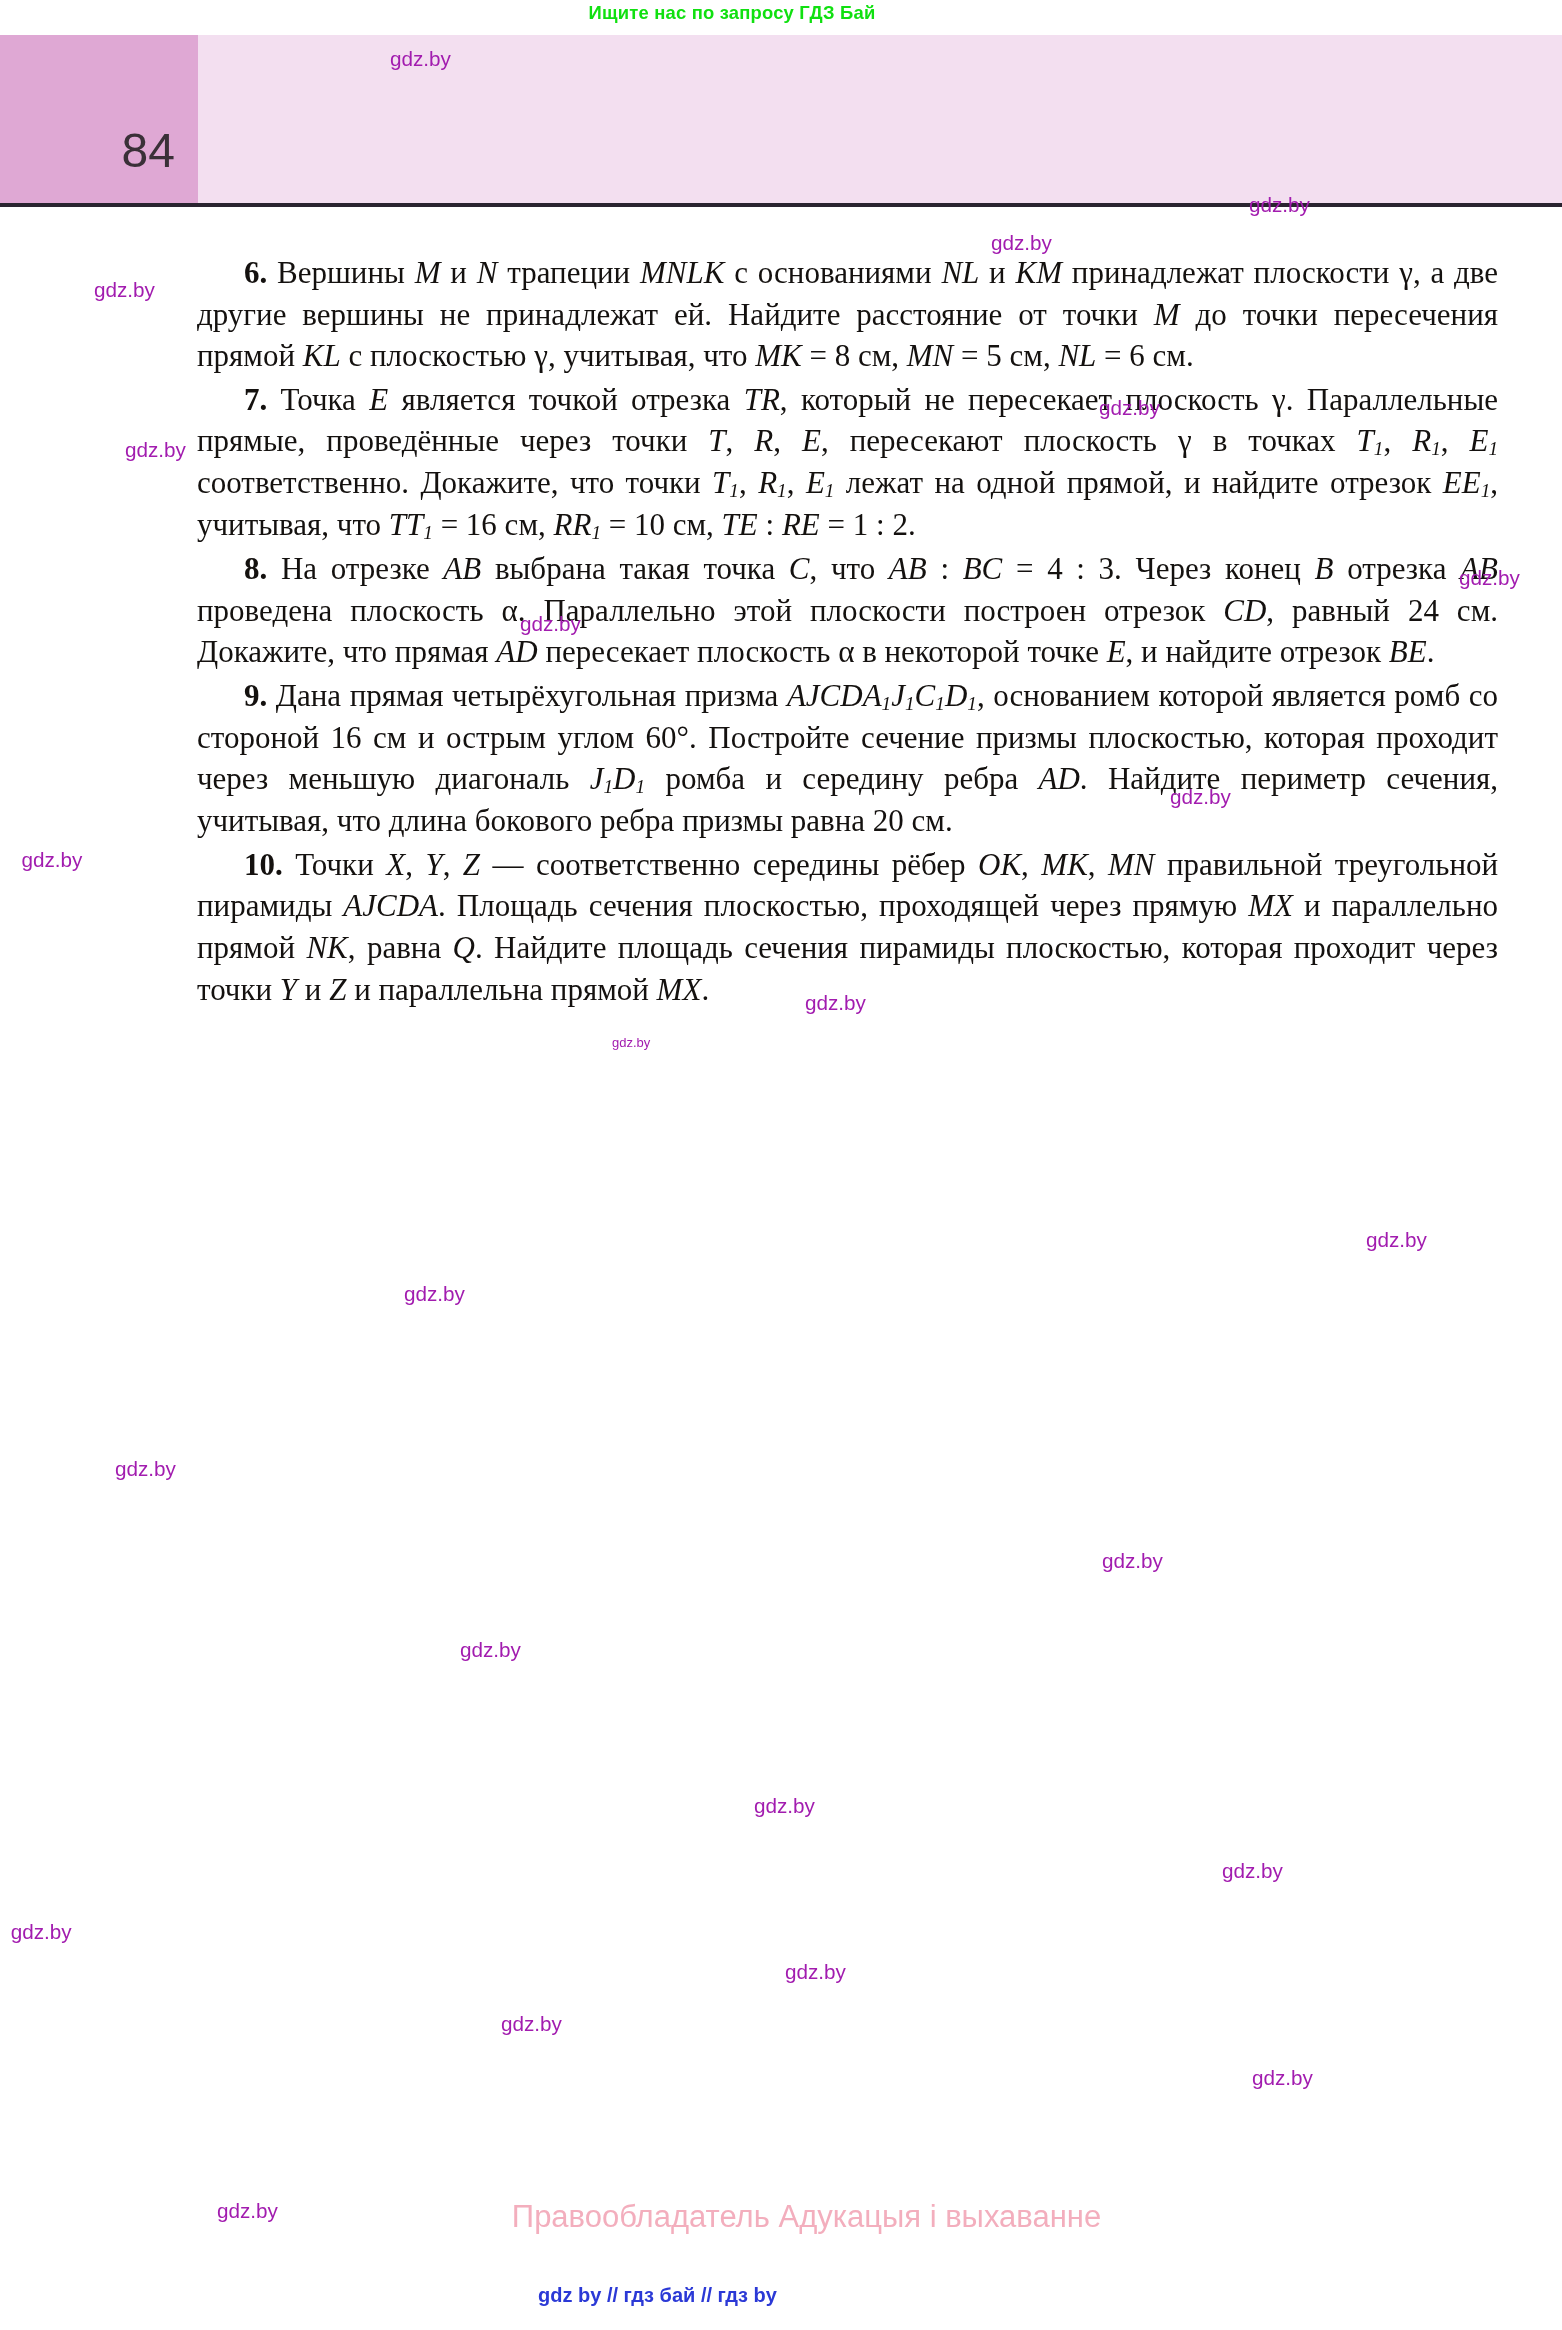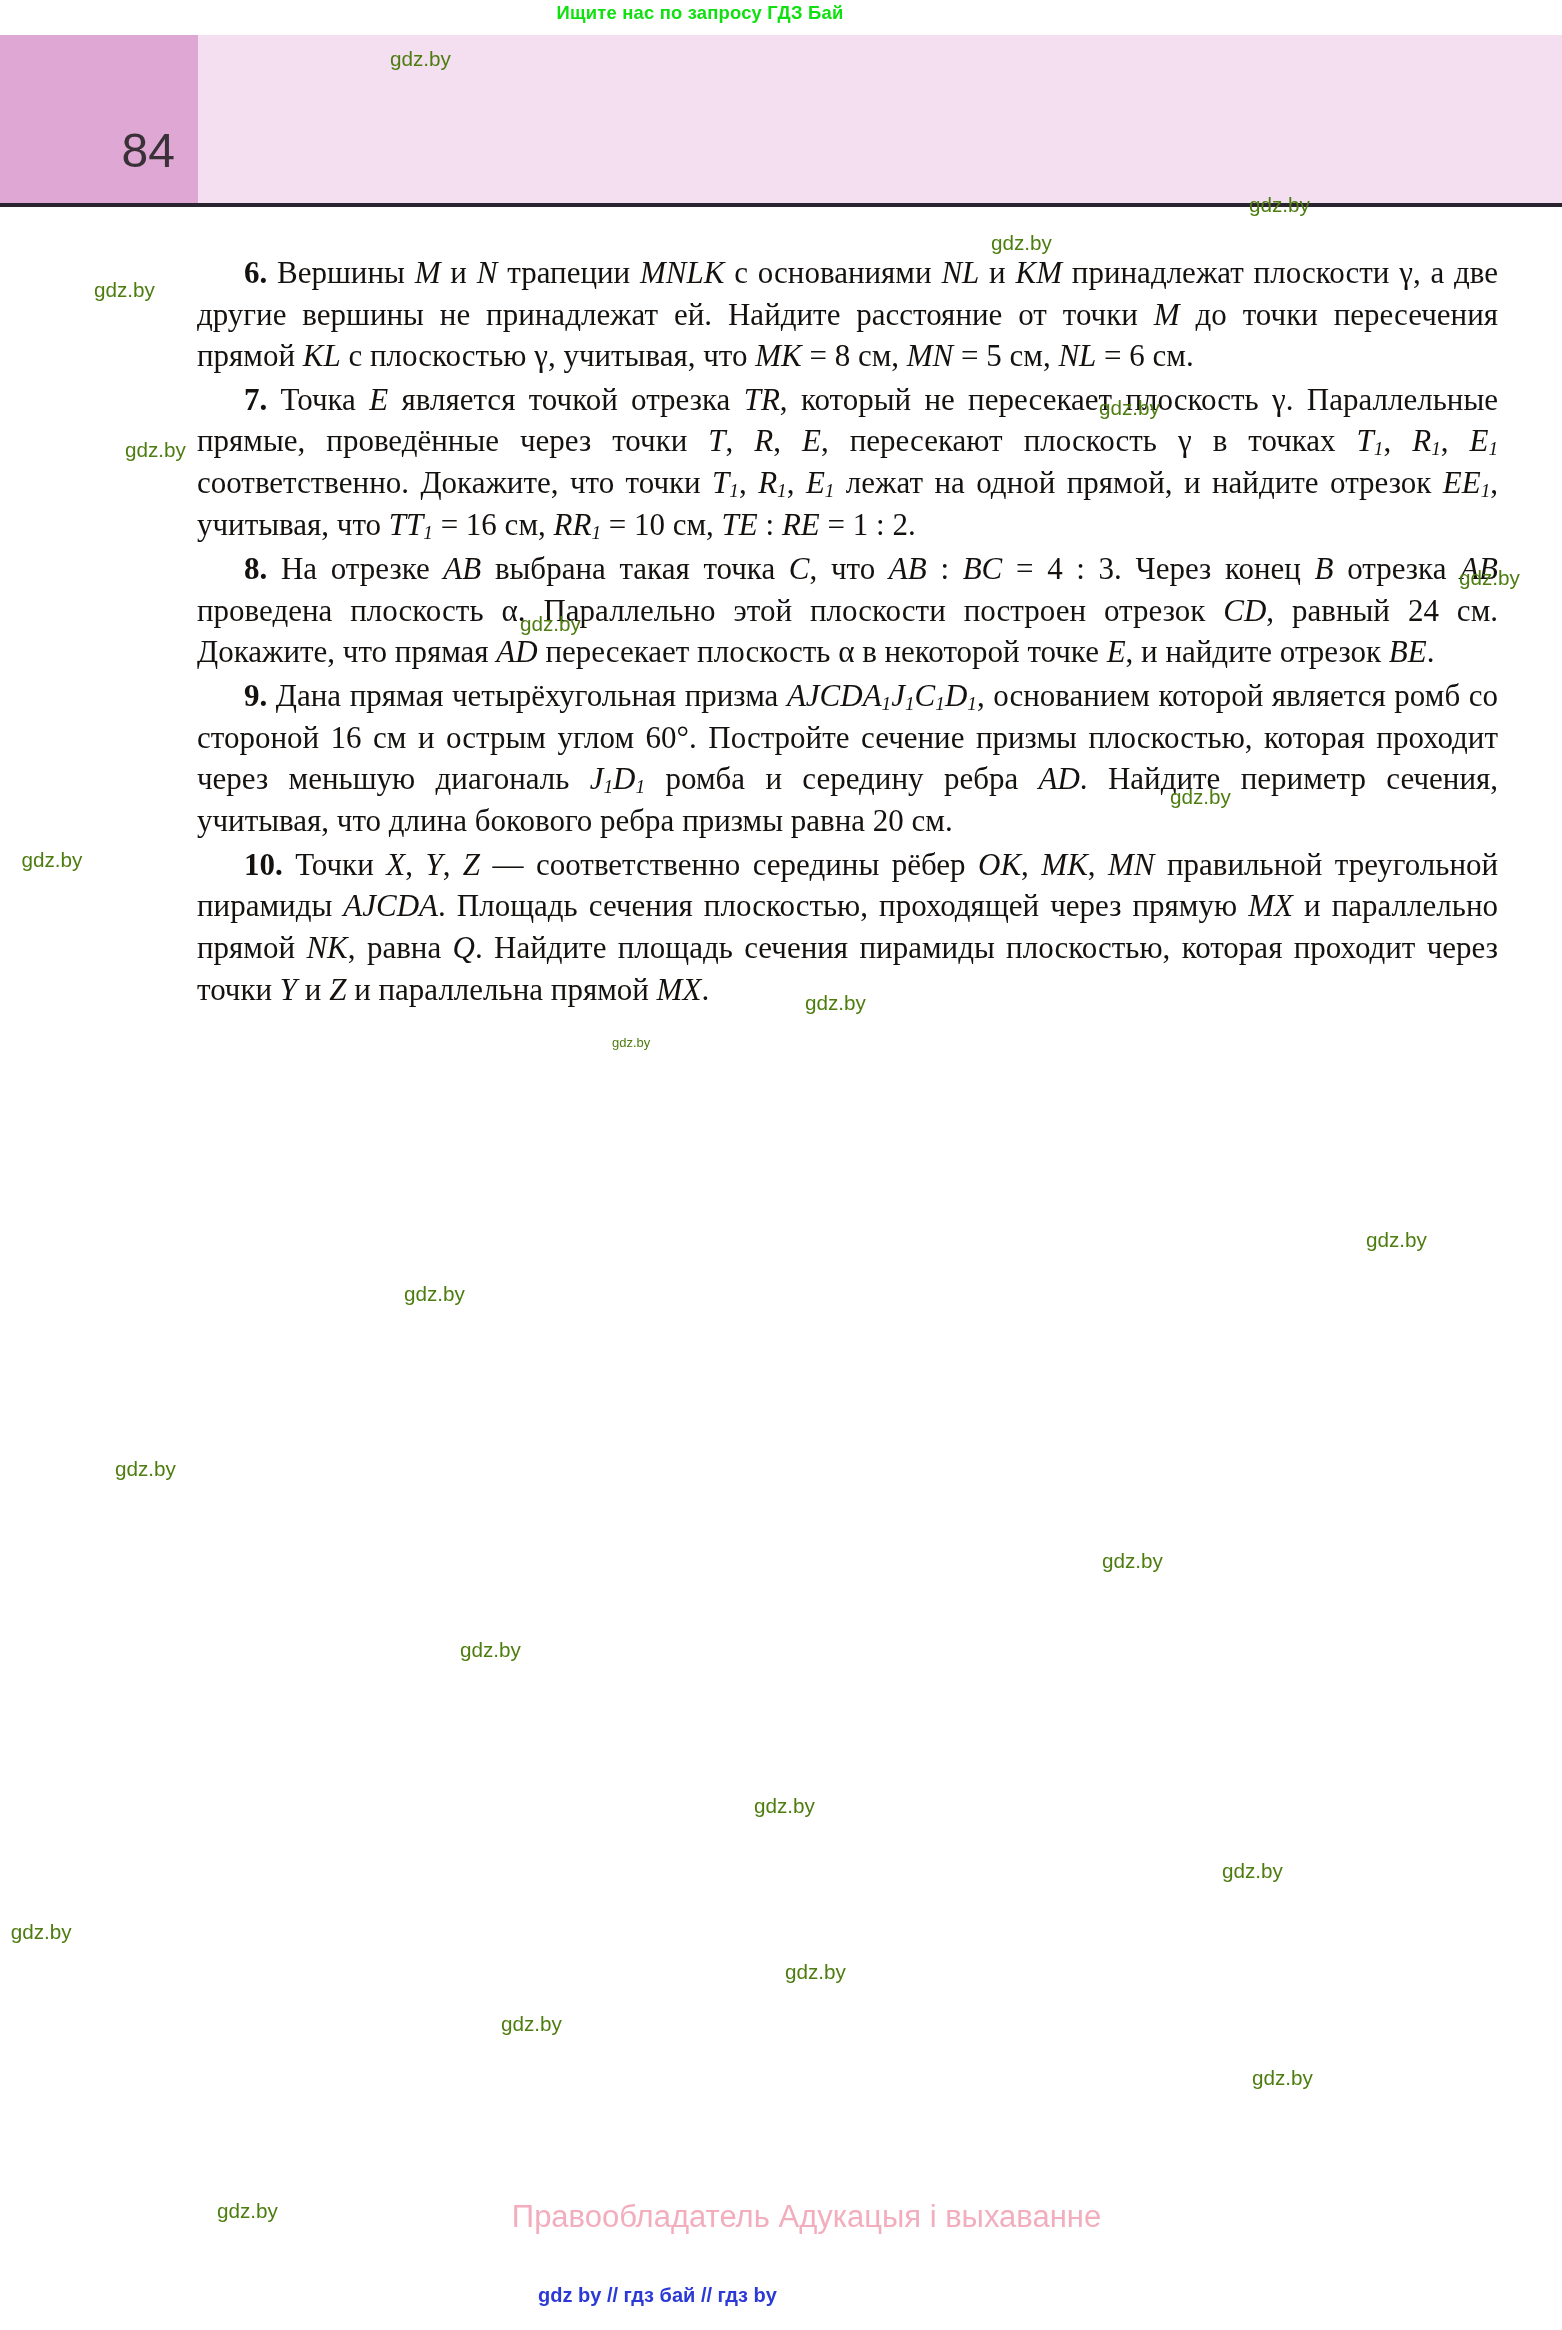--- a/index.html
+++ b/index.html
@@ -4,21 +4,21 @@
 <style>
   html,body{margin:0;padding:0;}
   body{
     width:1563px;height:2330px;position:relative;background:#ffffff;overflow:hidden;
     font-family:"Liberation Serif",serif;
   }
 
   
   #promo-banner{
     position:absolute;left:0;top:0;width:1400px;height:35px;
-    background:#ffffff;text-align:center;
+    background:#ffffff;text-align:center;padding-left:32px;
   }
   #promo-banner .promo-text{
     display:inline-block;margin-top:1.5px;
     font-family:"Liberation Sans",sans-serif;
     font-size:18.4px;font-weight:700;color:#10e010;letter-spacing:0.2px;
   }
 
   
   #page-header{
     position:absolute;left:0;top:35px;width:1563px;height:171px;
@@ -54,21 +54,21 @@
   }
   .problem .pn{font-weight:700;}
   .problem i{font-style:italic;}
   .problem sub{font-size:0.62em;vertical-align:-0.22em;font-style:italic;}
   .nowrap{white-space:nowrap;}
 
   
   .wm{
     position:absolute;
     font-family:"Liberation Sans",sans-serif;
-    font-size:20.7px;color:#4d7c0f;white-space:nowrap;
+    font-size:20.7px;color:#a21caf;white-space:nowrap;
   }
   .wm.tiny{font-size:13px;}
 
   
   #copyright-line{
     position:absolute;left:0;top:2199px;width:1563px;text-align:center;
     font-family:Liberation Sans, sans-serif;
     font-size:31px;color:#f3aebd;white-space:nowrap;margin-left:25px;
   }
   #footer-links{

